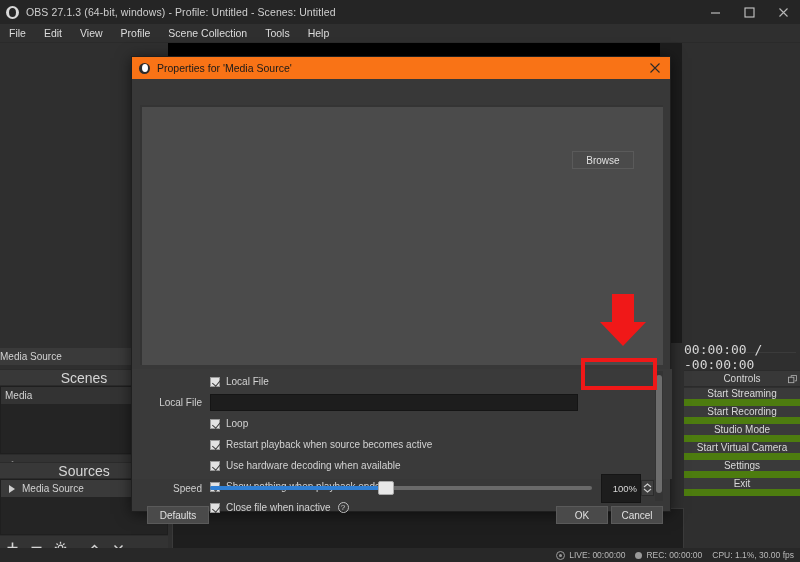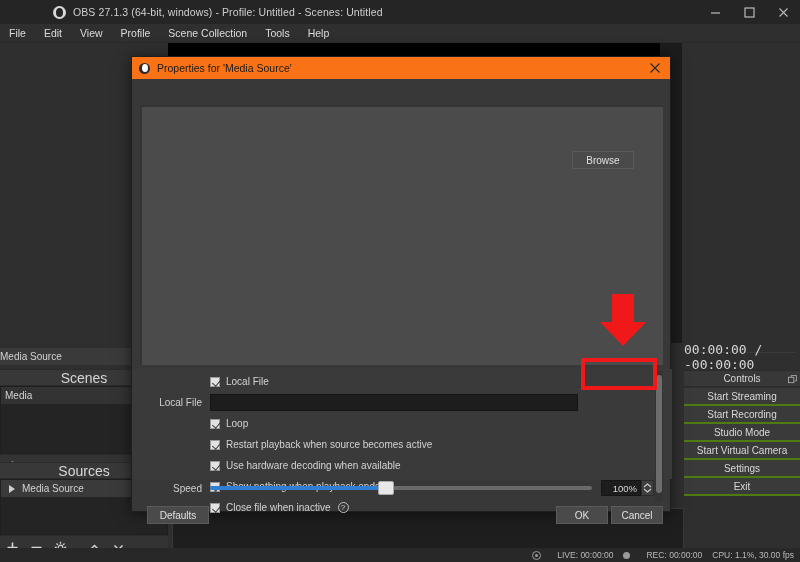--- a/index.html
+++ b/index.html
@@ -13,21 +13,21 @@
     position: relative;
     width: 800px; height: 562px;
     background: #2f2f2f;
     color: #d4d4d4;
   }
 
   
   .titlebar {
     position: absolute; left: 0; top: 0; width: 800px; height: 24px;
     background: #252525;
-    display: flex; align-items: center; padding-left: 47px;
+    display: flex; align-items: center;
   }
   .titlebar-icon {
     width: 13px; height: 13px; margin-left: 6px; margin-right: 7px;
     border-radius: 50%;
     background: #d8d8d8;
     position: relative; flex: none;
   }
   .titlebar-icon::after {
     content: ""; position: absolute; left: 3px; top: 2px;
     width: 7px; height: 9px; border-radius: 50%;
@@ -136,39 +136,39 @@
     font-size: 10px; color: #d6d6d6;
     border-top: 1px solid #2b2b2b; border-bottom: 1px solid #2b2b2b;
   }
   .ctrl-float {
     position: absolute; right: 3px; top: 4px; width: 9px; height: 9px;
     opacity: .75;
   }
   .ctrl-btn {
     height: 18px; width: 116px;
     background: #3a3a3a;
-    border-bottom: 2px solid #4d7c0f;
+    border-bottom: 7px solid #4d7c0f;
     display: flex; align-items: center; justify-content: center;
     font-size: 10px; color: #d8d8d8;
   }
 
   
   .mixer-line {
     position: absolute; left: 688px; height: 1px; background: #3b3b3b; width: 108px;
   }
 
   
   .statusbar {
     position: absolute; left: 0; bottom: 0; width: 800px; height: 14px;
     background: #282828;
     display: flex; align-items: center; justify-content: flex-end;
     font-size: 8.5px; color: #b9b9b9;
     padding-right: 6px; gap: 10px;
   }
-  .status-item { display: flex; align-items: center; gap: 16px; }
+  .status-item { display: flex; align-items: center; gap: 4px; }
   .live-dot {
     width: 9px; height: 9px; border-radius: 50%;
     border: 1.5px solid #9a9a9a;
     position: relative;
   }
   .live-dot::after {
     content: ""; position: absolute; left: 2px; top: 2px;
     width: 3px; height: 3px; border-radius: 50%; background: #9a9a9a;
   }
   .rec-dot { width: 7px; height: 7px; border-radius: 50%; background: #9a9a9a; }
@@ -248,21 +248,21 @@
     position: relative; height: 4px; background: #6a6a6a; border-radius: 2px;
   }
   .slider-fill {
     position: absolute; left: 0; top: 0; height: 4px; background: #2f7fd4; border-radius: 2px;
   }
   .slider-handle {
     position: absolute; top: -5px; width: 16px; height: 14px;
     background: #e8e8e8; border-radius: 2px; border: 1px solid #aaa;
   }
   .spin {
-    width: 40px; height: 16px; background: #1d1d1d; border: 1px solid #151515;
+    width: 40px; height: 29px; background: #1d1d1d; border: 1px solid #151515;
     display: flex; align-items: center; justify-content: flex-end;
     font-size: 9.5px; color: #d6d6d6; padding-right: 3px;
   }
   .spin-arrows {
     width: 13px; height: 16px; background: #3f3f3f; border: 1px solid #2b2b2b;
     display: flex; flex-direction: column; align-items: center; justify-content: center;
     color: #cfcfcf;
   }
 
   .dlg-btn {

